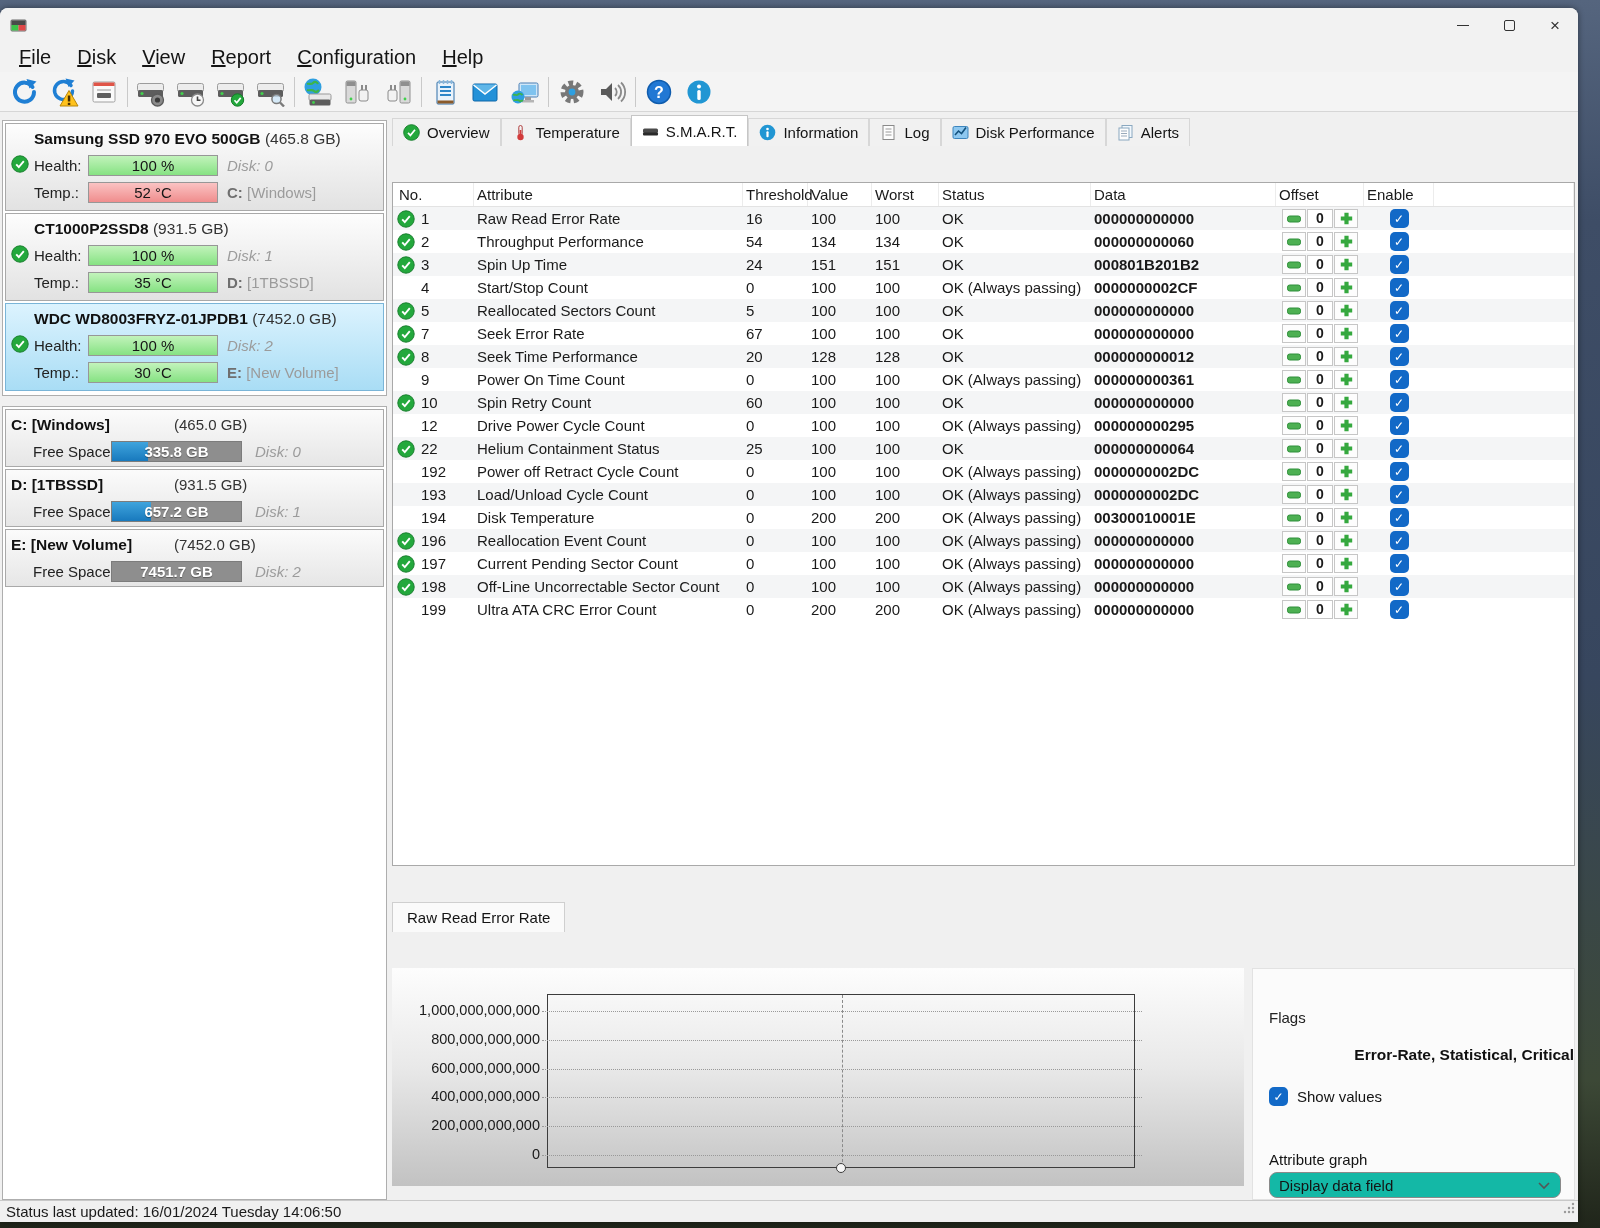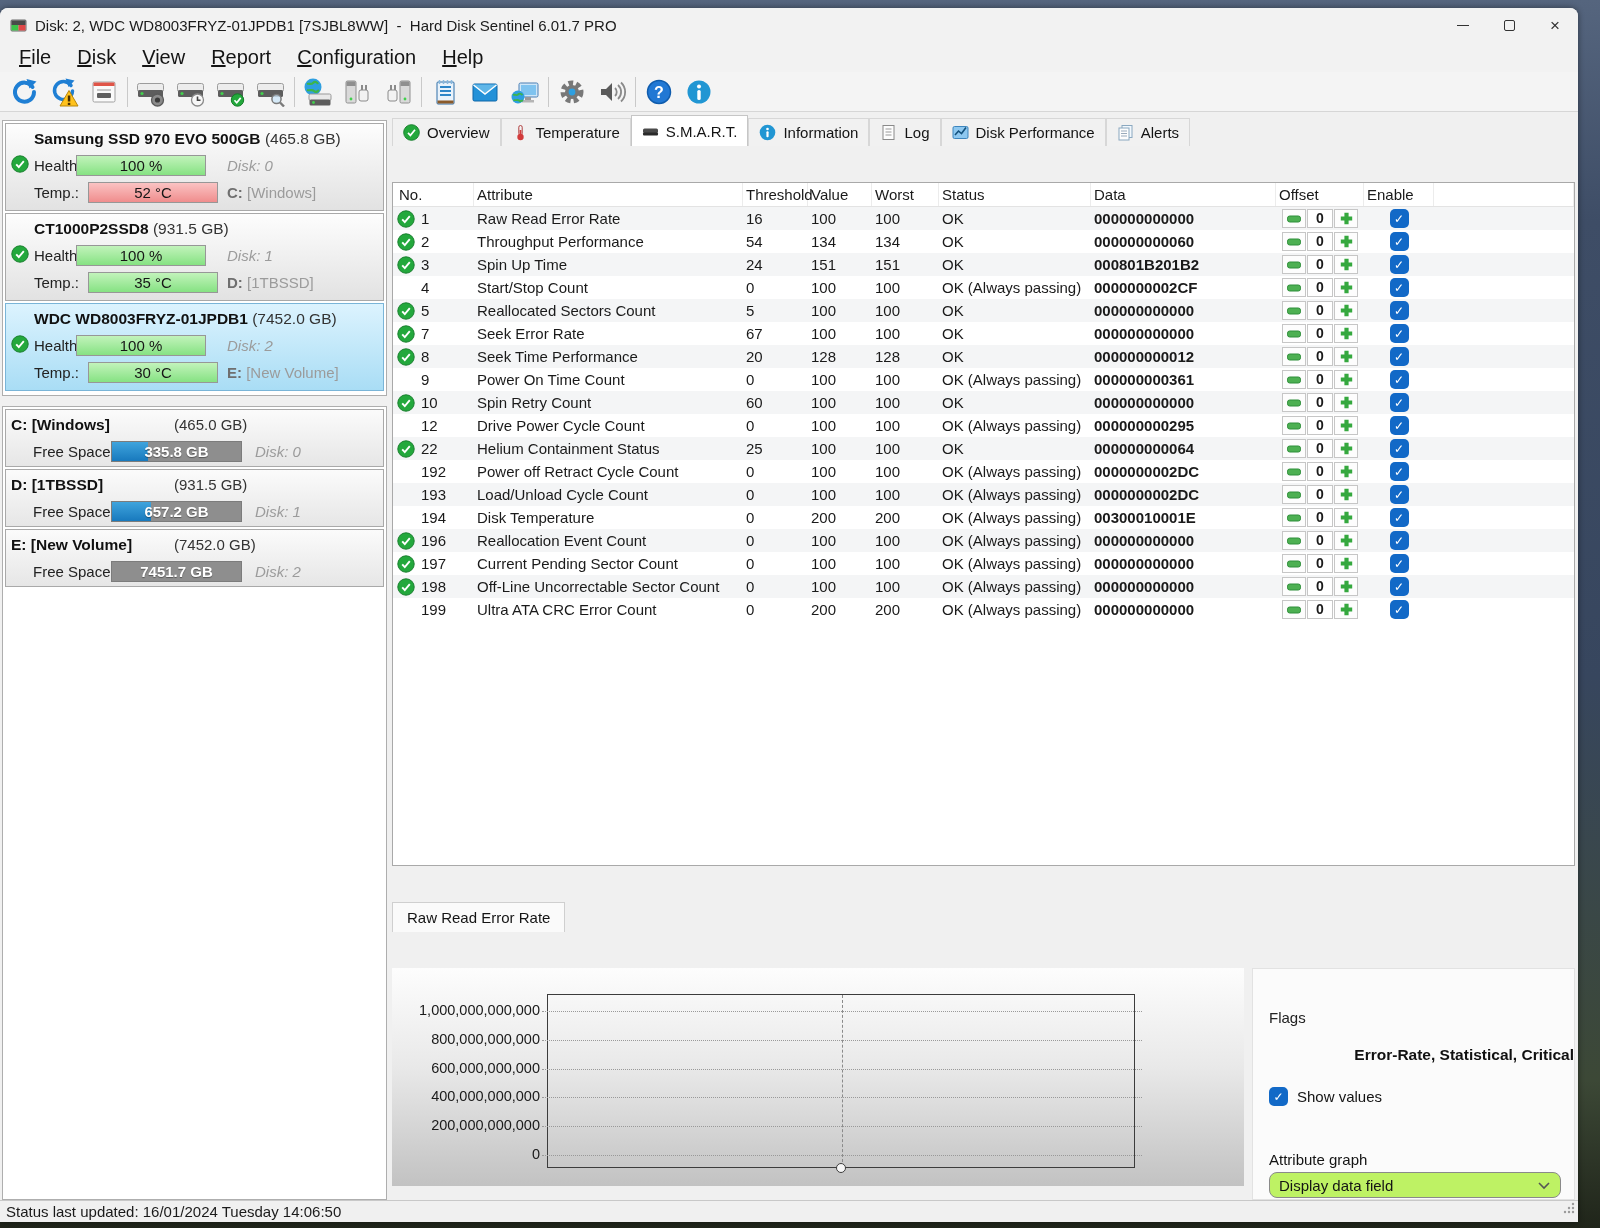--- a/index.html
+++ b/index.html
@@ -42,21 +42,21 @@
   .disk-card.selected { background:linear-gradient(180deg,#dcf3fe,#a9ddf5); border-color:#7ab5d8; }
   .dc-title { position:absolute; left:28px; top:6px; font-size:15.5px; color:#111; font-weight:bold; }
   .dc-title .size { font-weight:normal; color:#333; }
   .dc-icon { position:absolute; left:5px; top:31px; }
   .dc-label1 { position:absolute; left:28px; top:33px; font-size:15px; color:#222; }
   .dc-label2 { position:absolute; left:28px; top:60px; font-size:15px; color:#222; }
   .meter { position:absolute; width:130px; height:21px; border:1px solid #979797; text-align:center;
     font-size:15px; color:#161616; line-height:19px; }
   .meter.green { background:linear-gradient(180deg,#c2f3bb,#86e283); }
   .meter.red { background:linear-gradient(180deg,#fac3c3,#f08d8d); }
-  .dc-bar1 { left:70px; top:31px;text-align:center; } .dc-bar2 { left:82px; top:58px; }
+  .dc-bar1 { left:82px; top:31px;text-align:center; } .dc-bar2 { left:82px; top:58px; }
   .dc-right1 { position:absolute; left:221px; top:33px; font-size:15px; font-style:italic; color:#9b9b9b; }
   .dc-right2 { position:absolute; left:221px; top:60px; font-size:15px; color:#9b9b9b; }
   .dc-right2 b { color:#6f6f6f; }
 
   .part-card { position:relative; height:58px; border:1px solid #a9a9a9; margin-bottom:2px;
     background:linear-gradient(180deg,#fbfbfb,#e6e6e6); }
   .pc-name { position:absolute; left:5px; top:6px; font-size:15.5px; font-weight:bold; color:#111; }
   .pc-size { position:absolute; left:168px; top:6px; font-size:15px; color:#333; }
   .pc-free-label { position:absolute; left:27px; top:33px; font-size:15px; color:#222; }
   .freebar { position:absolute; left:105px; top:31px; width:131px; height:21px; border:1px solid #7c7c7c;
@@ -104,21 +104,21 @@
   .ytick { position:absolute; left:0; width:148px; text-align:right; font-size:14.5px; color:#1a1a1a; height:20px; line-height:20px; }
   .slider-dot { position:absolute; left:444px; top:195px; width:10px; height:10px; border-radius:50%;
     background:#f6f6f6; border:1.6px solid #3c3c3c; }
   .flags-panel { margin-left:8px; flex:1; height:232px; background:#fbfbfb; border:1px solid #e2e2e2;
     position:relative; padding:40px 0 0 16px; }
   .flags-label { font-size:15px; color:#222; }
   .flags-value { font-size:15.5px; font-weight:bold; color:#111; margin-top:20px;text-align:right; }
   .show-values { position:absolute; left:16px; top:118px; display:flex; align-items:center; gap:9px; font-size:15px; color:#141414; }
   .attr-label { position:absolute; left:16px; top:182px; font-size:15px; color:#141414; }
   .dropdown { position:absolute; left:16px; top:203px; width:292px; height:26px; border:1px solid #8a8a8a;
-    border-radius:8px; background:#bef264; display:flex; align-items:center; justify-content:space-between;
+    border-radius:8px; background:#14b8a6; display:flex; align-items:center; justify-content:space-between;
     padding:0 9px; font-size:15px; color:#141414; }
 
   
   .statusbar { position:absolute; left:0; right:0; bottom:0; height:22px; background:#f0f0f0;
     border-top:1px solid #c8c8c8; font-size:15px; color:#1a1a1a; line-height:21px; padding-left:6px; }
   .grip { position:absolute; right:3px; bottom:3px; }
   .icon { display:inline-flex; align-items:center; justify-content:center; }
 </style>
 </head>
 <body>
@@ -127,21 +127,20 @@
 
   <div class="titlebar">
     <span class="icon">
       <svg width="17" height="17" viewBox="0 0 17 17">
           <rect x="1" y="3" width="15" height="11" rx="1" fill="#c9c9c9" stroke="#6a6a6a"></rect>
           <rect x="1.5" y="3.5" width="14" height="4.5" fill="#4a4a4a"></rect>
           <rect x="1.5" y="8" width="7" height="5.5" fill="#3dc14a"></rect>
           <rect x="8.5" y="8" width="7" height="5.5" fill="#e04848"></rect>
         </svg>
     </span>
-    <span class="app-title">Disk: 2, WDC WD8003FRYZ-01JPDB1 [7SJBL8WW]  -  Hard Disk Sentinel 6.01.7 PRO</span>
     <div class="win-controls">
       <div class="win-btn">
           <span class="min-glyph"></span>
         </div>
       <div class="win-btn">
           <span class="max-glyph"></span>
         </div>
       <div class="win-btn">
           <span class="close-glyph">×</span>
         </div>

